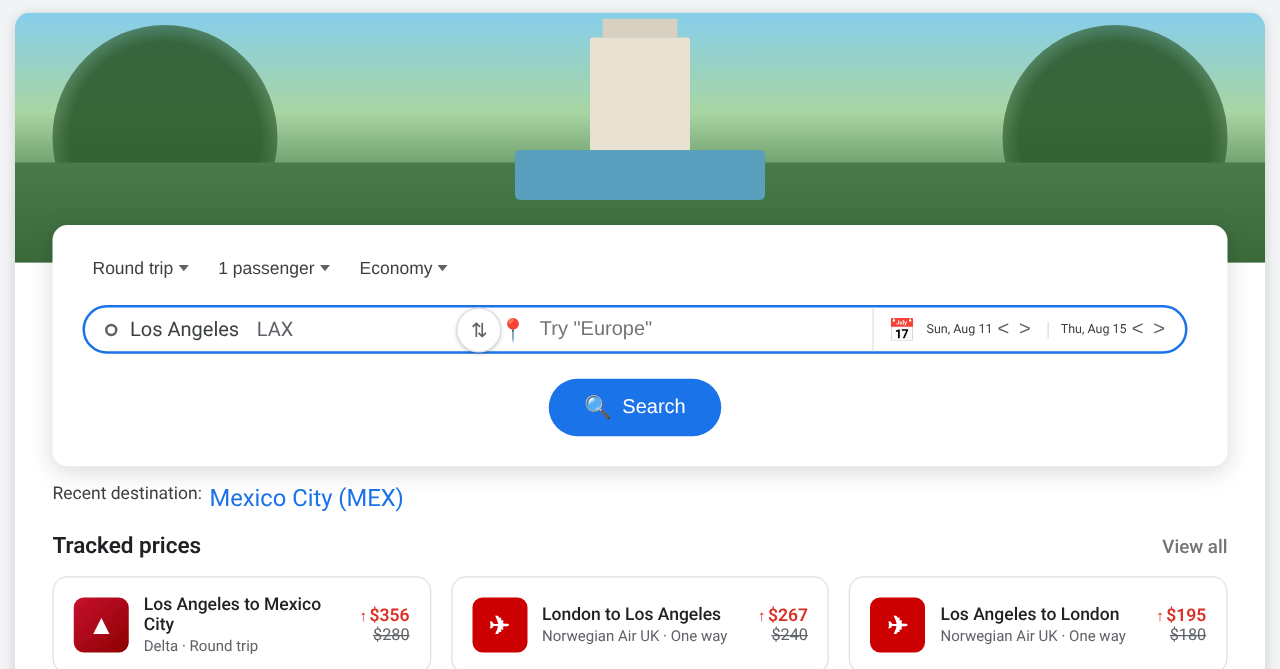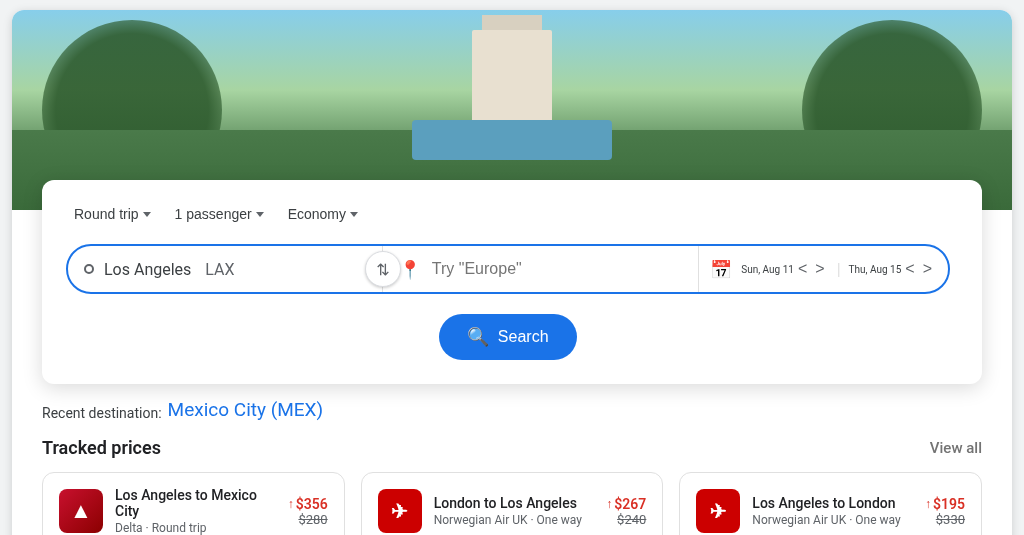--- a/index.html
+++ b/index.html
@@ -117,21 +117,21 @@
       border-top: 5px solid #5f6368;
       display: inline-block;
     }
     .search-row {
       display: flex;
       align-items: center;
       gap: 0;
       border: 2px solid #1a73e8;
       border-radius: 30px;
       overflow: visible;
-      height: 50px;
+      height: 39px;
     }
     .origin-field {
       display: flex;
       align-items: center;
       gap: 10px;
       flex: 1;
       padding: 0 16px;
       border-right: 1px solid #e0e0e0;
       height: 100%;
     }
@@ -229,21 +229,21 @@
       font-size: 16px;
       font-weight: 500;
       cursor: pointer;
     }
     .search-btn-icon { font-size: 18px; }
     .recent-destinations {
       padding: 14px 30px 0 30px;
       font-size: 14px;
       color: #3c4043;
       display: flex;
-      align-items: flex-end;
+      align-items: flex-start;
       gap: 6px;
     }
     .recent-link {
       color: #1a73e8;
       text-decoration: none;
       font-size: 19px;
     }
     .tracked-prices-section {
       padding: 16px 30px 20px 30px;
     }
@@ -461,20 +461,20 @@
         <div class="airline-logo norwegian-logo"></div>
         <div class="card-info">
           <div class="card-route">Los Angeles to London</div>
           <div class="card-details">Norwegian Air UK · One way</div>
         </div>
         <div class="card-price-block">
           <div class="price-up">
             <span class="price-arrow">↑</span>
             <span>$195</span>
           </div>
-          <div class="price-original">$330</div>
+          <div class="price-original">$180</div>
         </div>
       </div>
 
     </div>
   </div>
 
 </div>
 
 </body></html>

